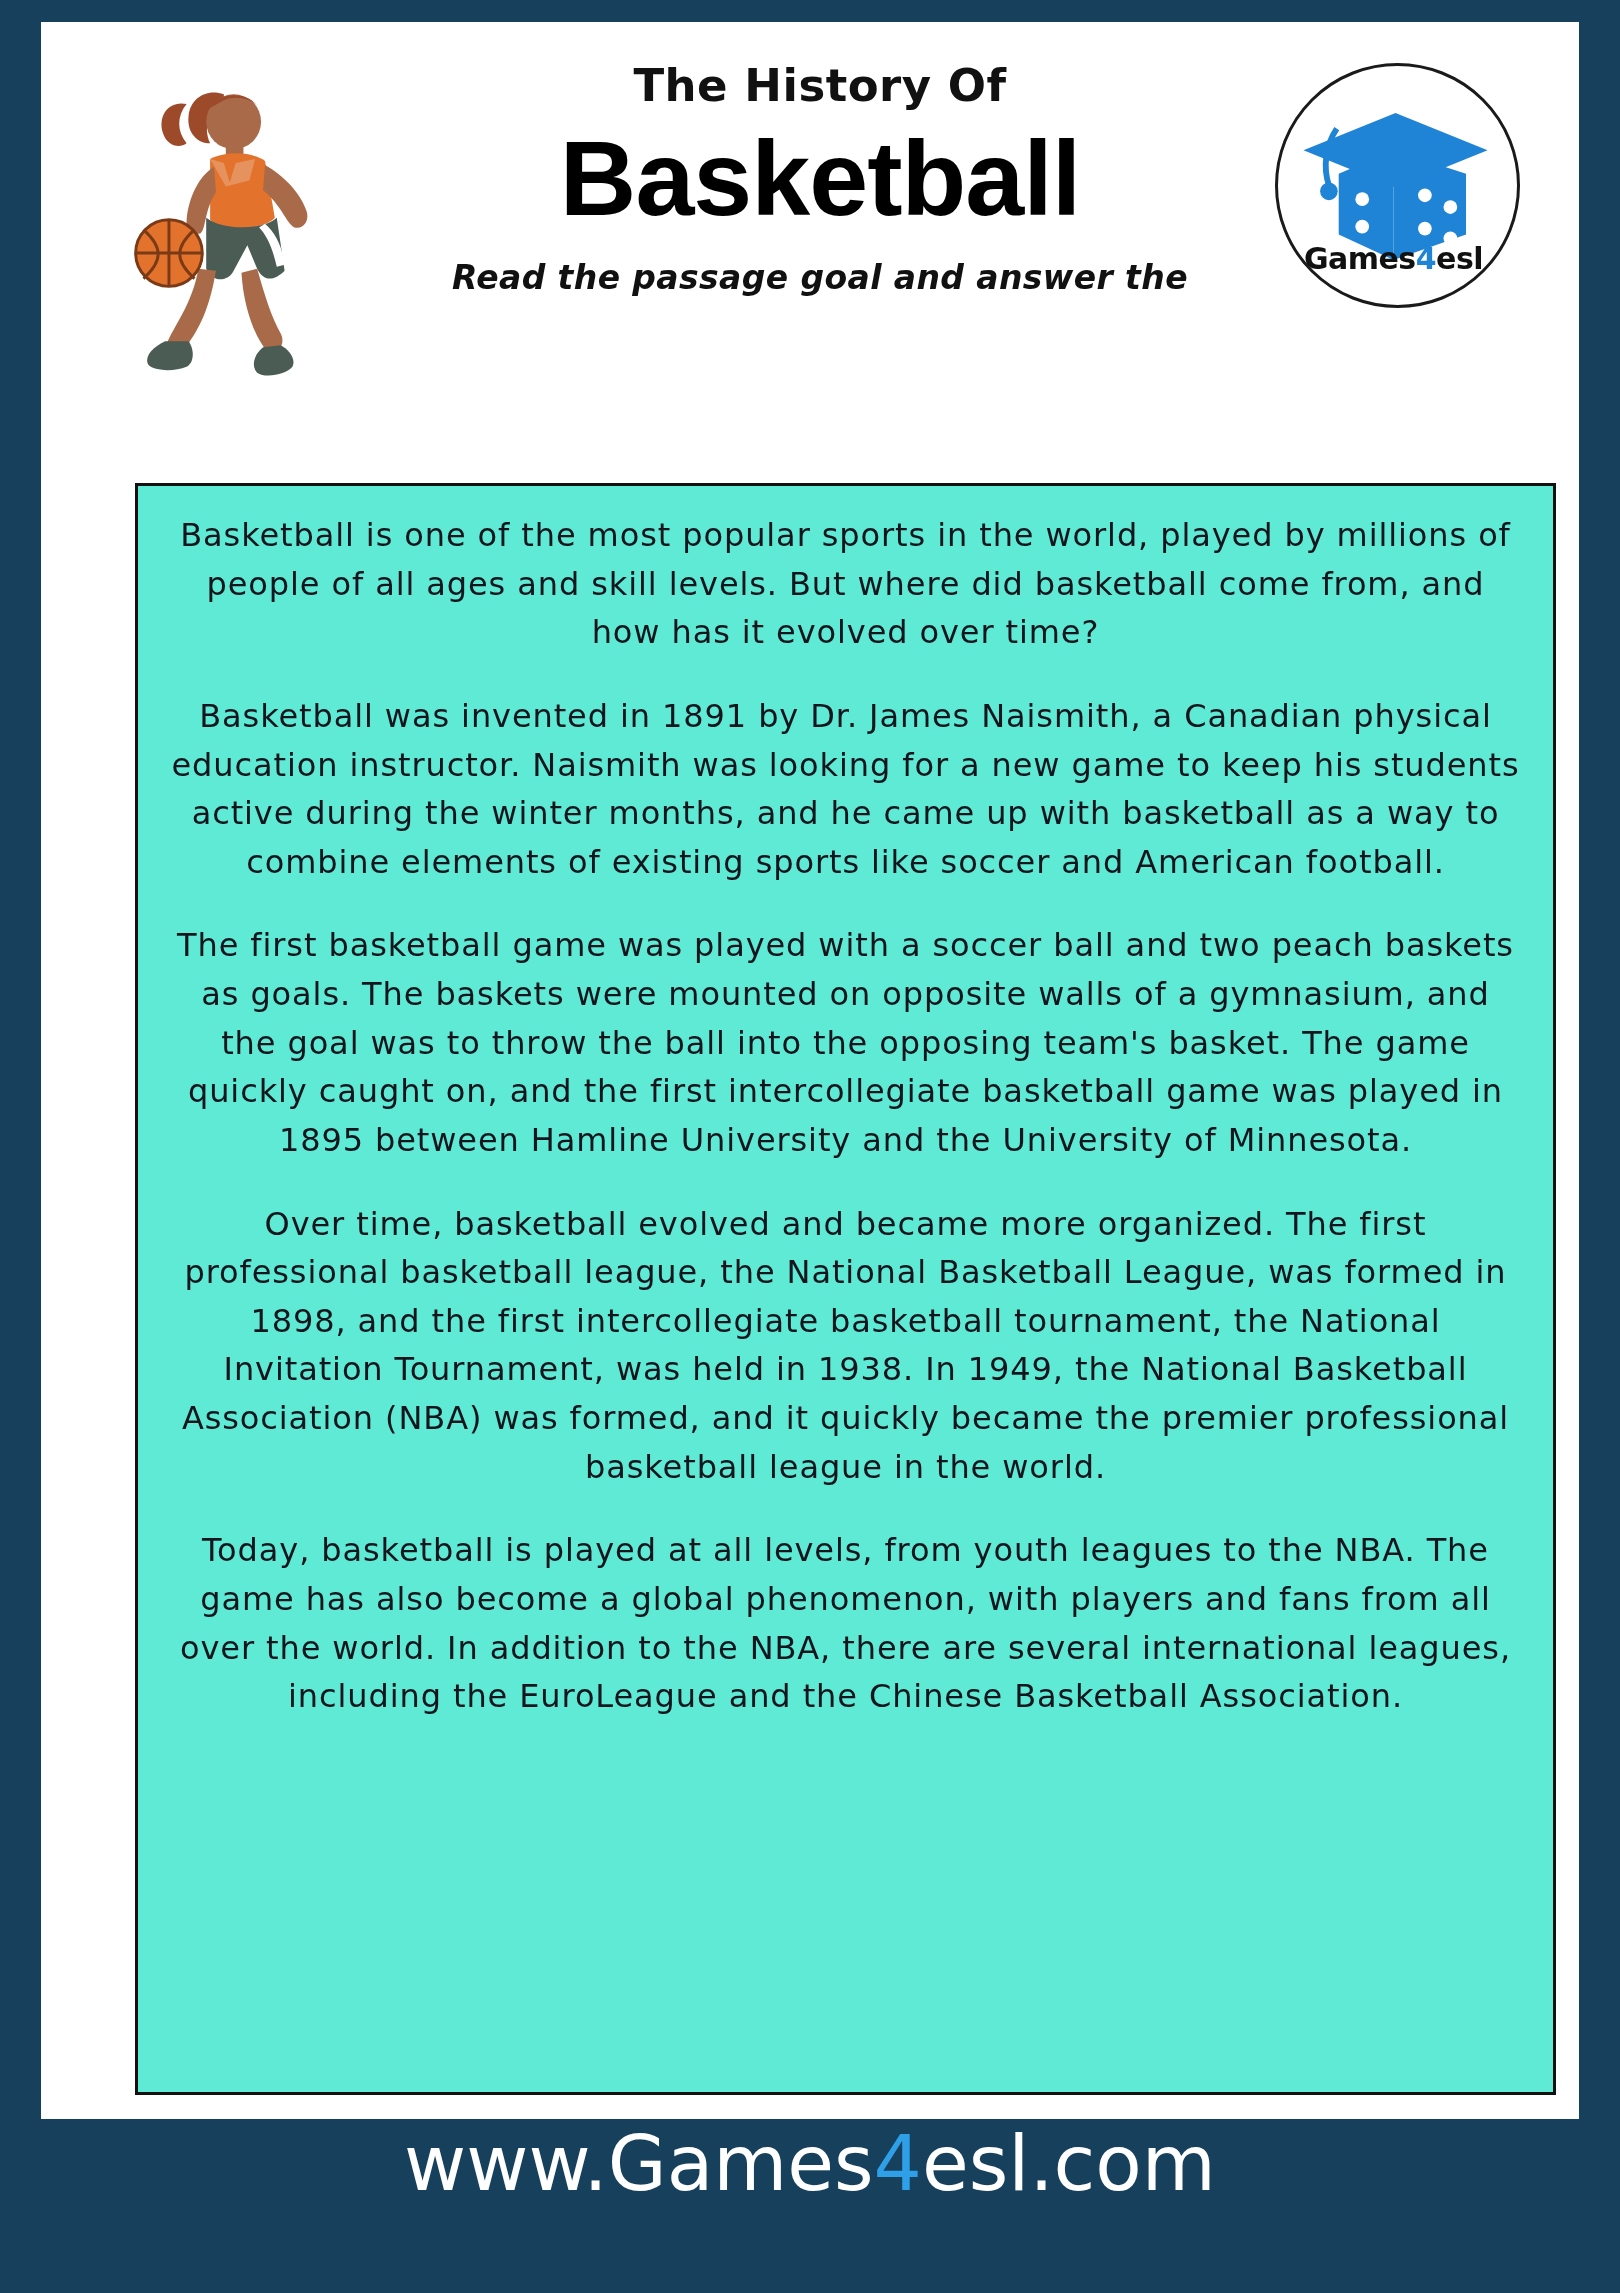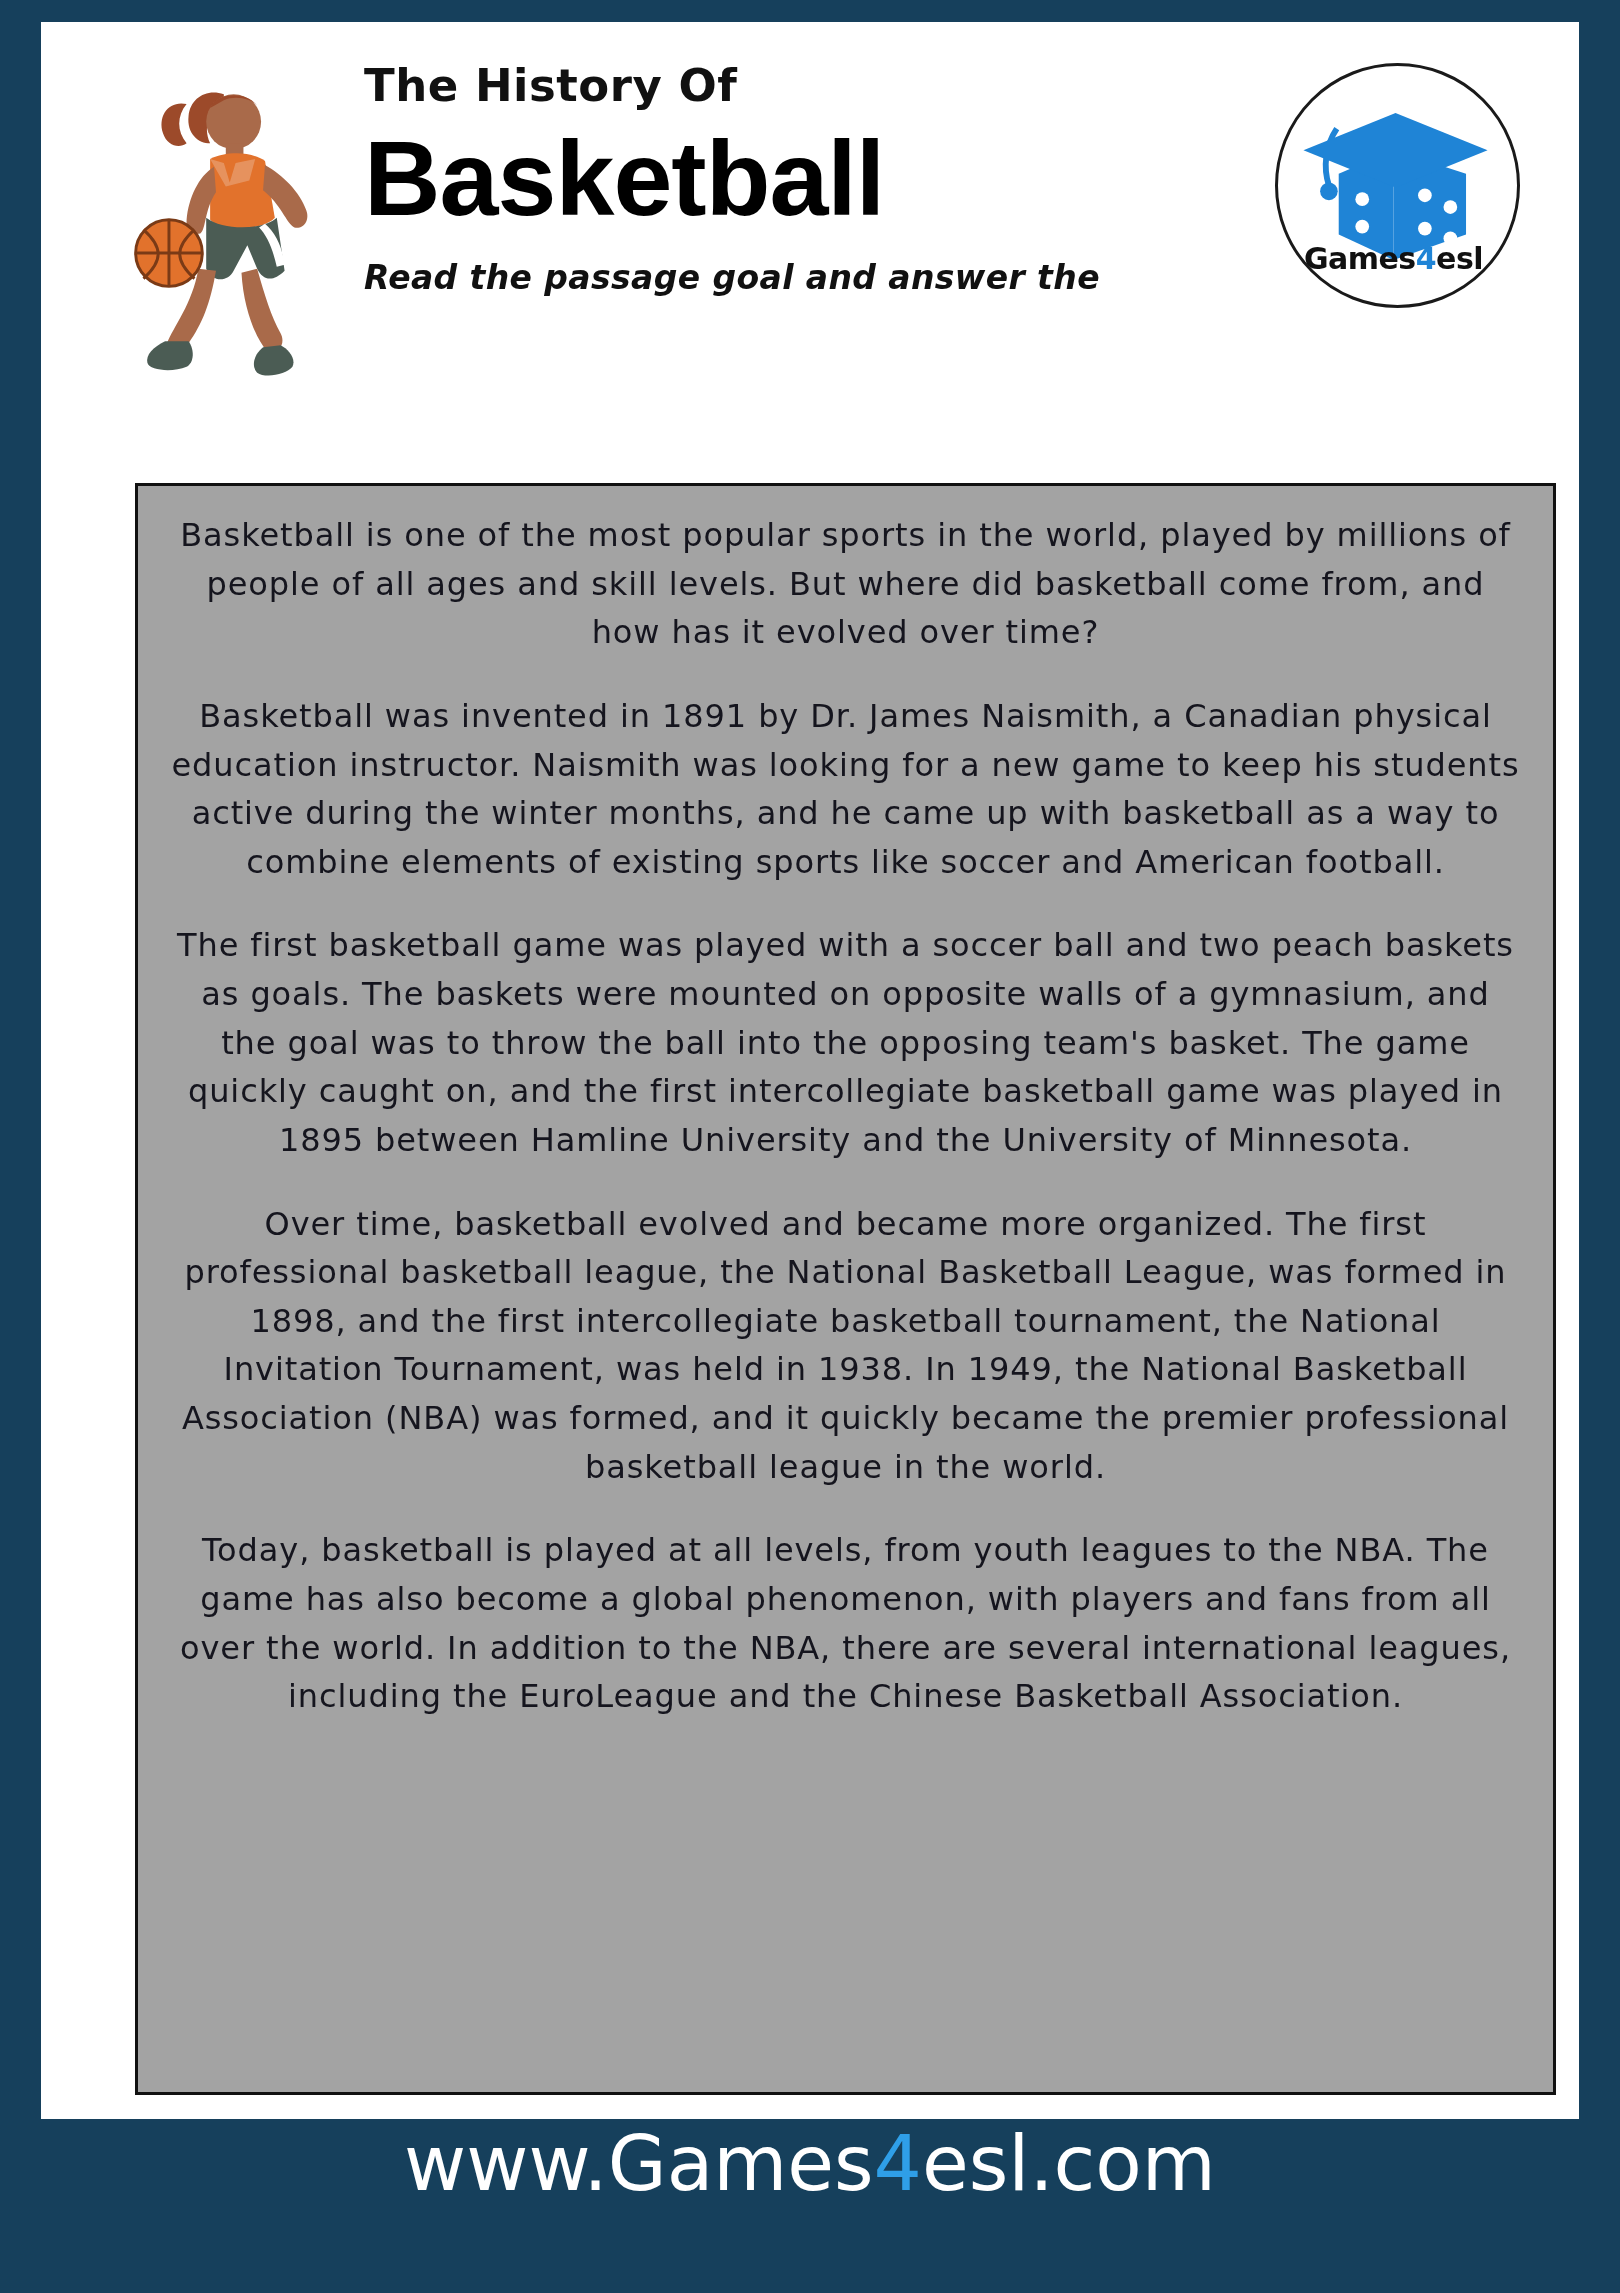--- a/index.html
+++ b/index.html
@@ -32,20 +32,21 @@
   
   .header {
     position: relative;
     height: 441px;
   }
   .title-block {
     position: absolute;
     left: 323px;
     top: 37px;
     width: 912px;
+    text-align: center;
   }
   .pretitle {
     font-family: "DejaVu Sans", sans-serif;
     font-size: 45px;
     font-weight: bold;
     color: #111111;
     letter-spacing: 0.5px;
     margin: 0;
   }
   .maintitle {
@@ -107,21 +108,21 @@
   
   .passage-box {
     position: absolute;
     left: 94px;
     top: 461px;
     width: 1421px;
     height: 1612px;
     border: 3.9px solid #111111;
     box-sizing: border-box;
     padding: 25.5px 33px 19.6px 33px;
-    background: #a3a3a3;
+    background: #5eead4;
   }
   .passage-box p {
     font-family: "DejaVu Sans", sans-serif;
     font-size: 32px;
     line-height: 1.52;
     color: #15151e;
     text-align: center;
     margin: 0 0 35px 0;
     letter-spacing: 0.9px;
   }

